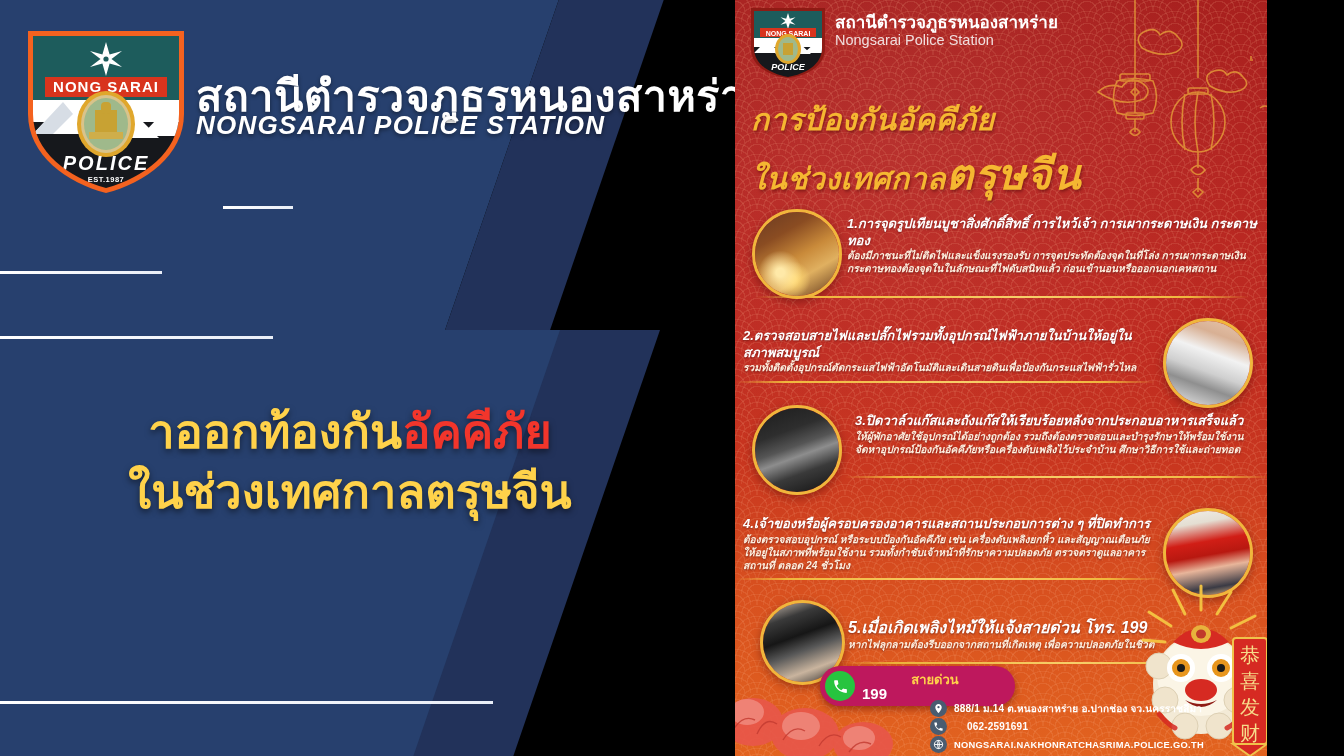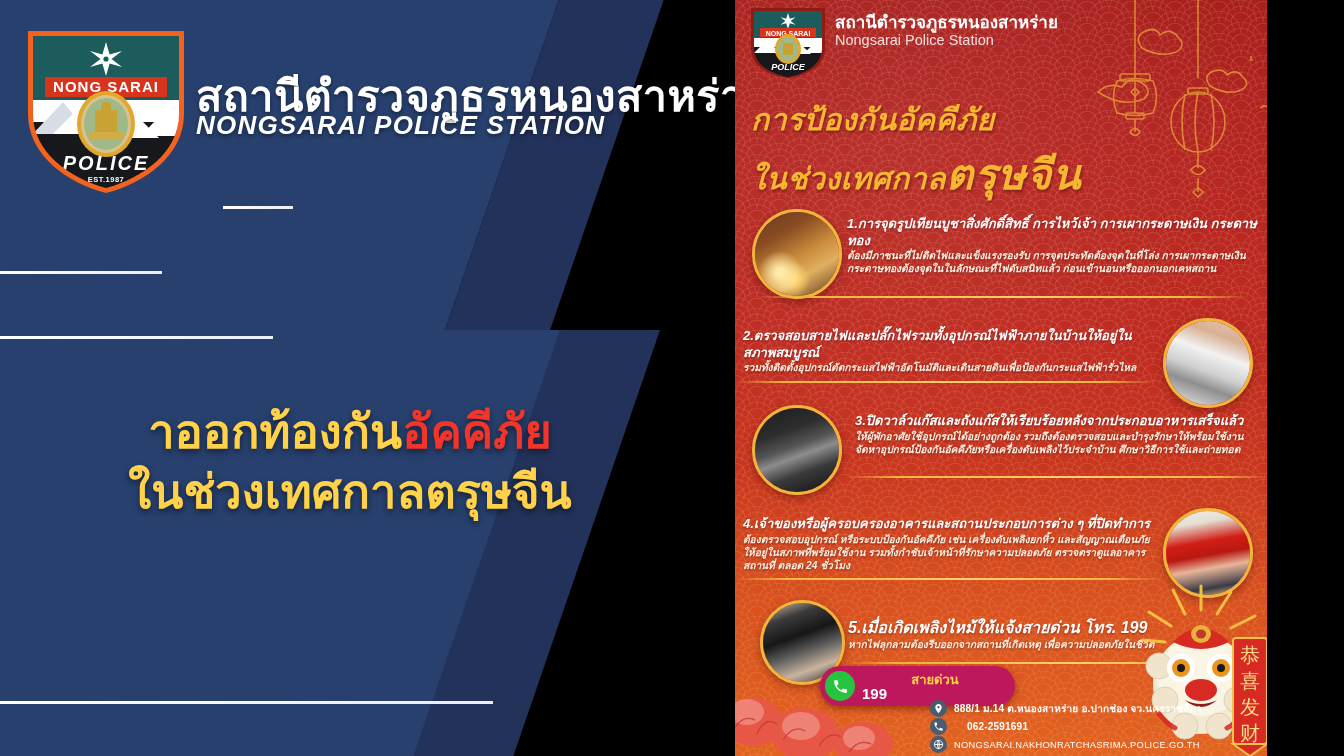--- a/index.html
+++ b/index.html
@@ -96,21 +96,21 @@
   .hot-lbl { position:absolute; left:42px; top:3px; width:146px; text-align:center;
              color:#ffd24a; font-size:13px; font-weight:700; }
   .hot-num { position:absolute; left:42px; top:19px; width:146px; text-align:left;
              color:#ffffff; font-size:15px; font-weight:700; }
 
   .contact { position:absolute; left:195px; }
   .contact-row { position:absolute; display:flex; align-items:center; gap:7px; }
   .ci { width:17px; height:17px; border-radius:50%; background:#4a5c70;
         display:flex; align-items:center; justify-content:center; flex:0 0 auto; }
   .ctext { color:#ffffff; font-size:10px; font-weight:700; letter-spacing:.2px; white-space:nowrap; }
-  .ctext.small { font-size:9.3px; font-weight:400; letter-spacing:.3px; }
+  .ctext.small { font-size:9.3px; font-weight:700; letter-spacing:.3px; }
 
   .poster-right-edge { position:absolute; right:0; top:0; width:3px; height:100%; background:#000; }
 </style>
 </head>
 <body>
 
 <div id="stage">
 
   <div class="bg-black"></div>
   <div class="band band-navy-main"></div>

